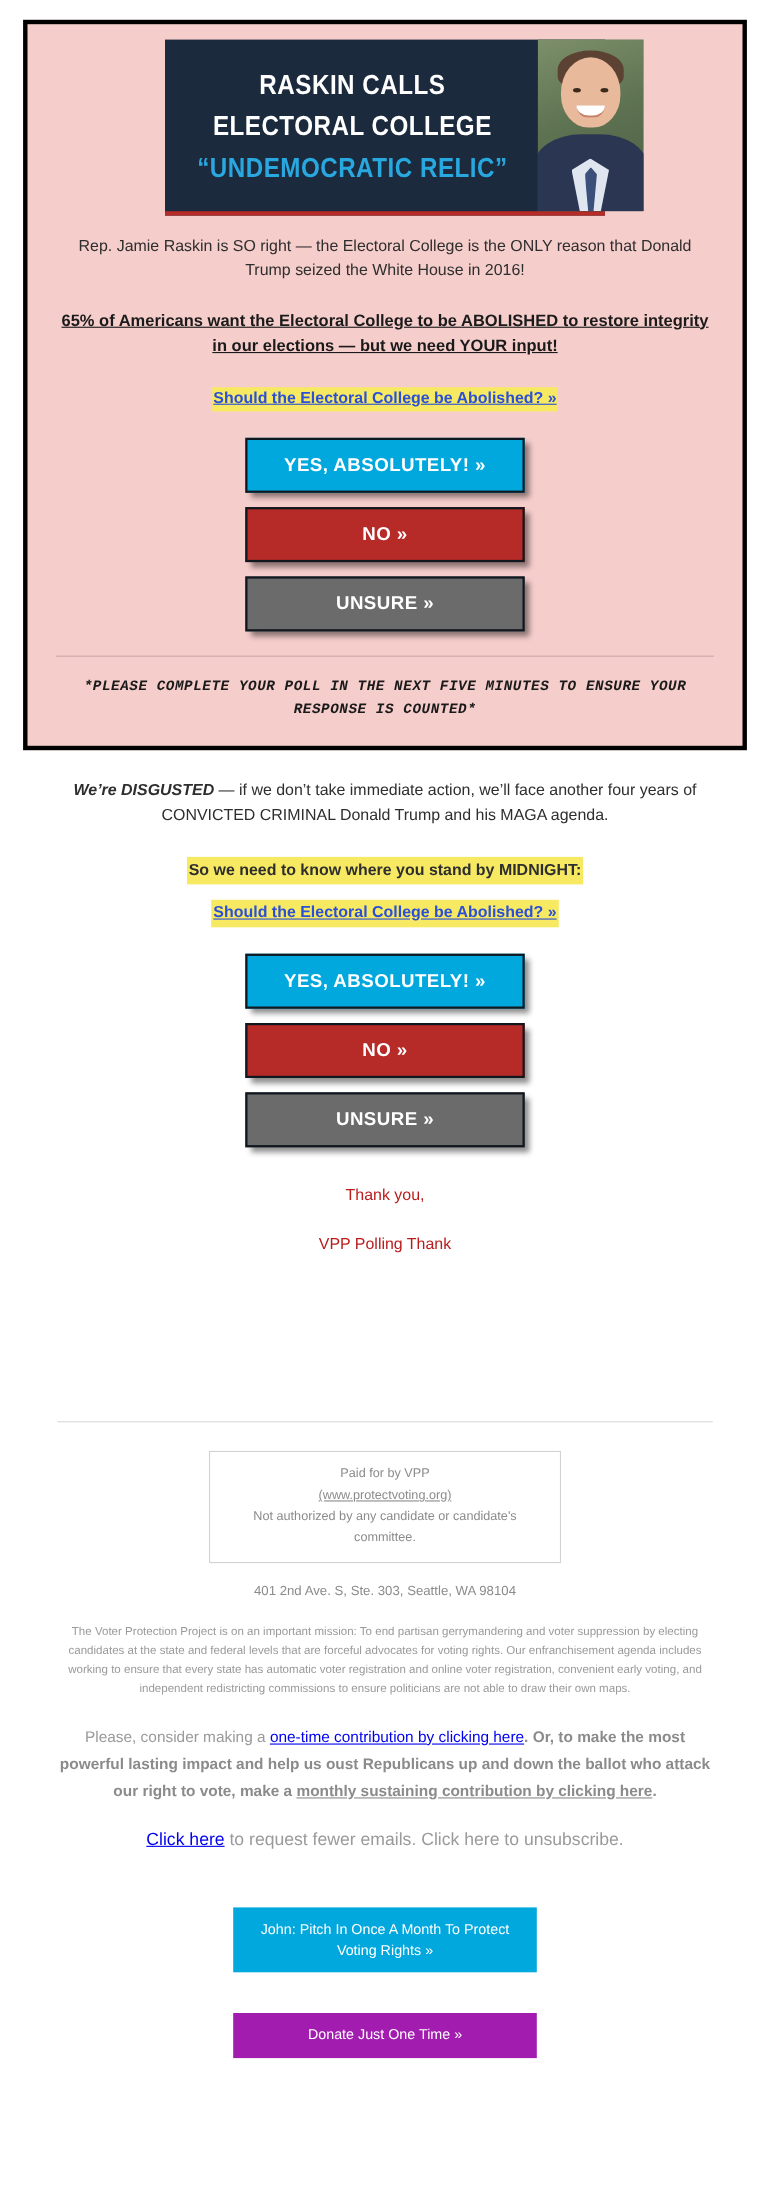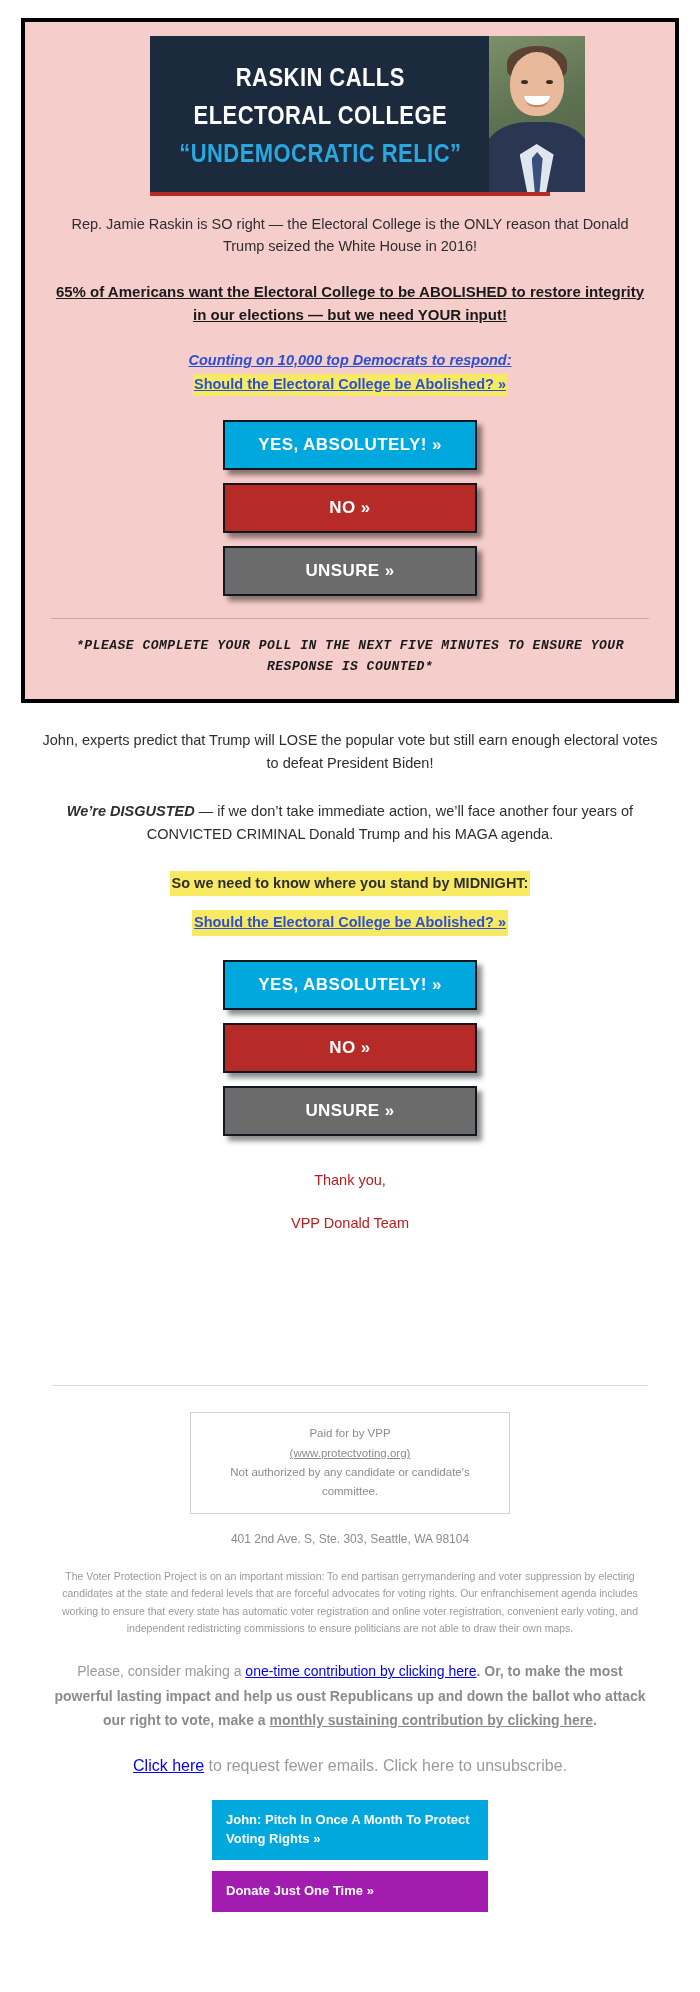--- a/index.html
+++ b/index.html
@@ -360,27 +360,28 @@
     margin: 22px 0 0 0;
     display: flex;
     flex-direction: column;
     align-items: center;
     gap: 11px;
   }
   .footer-btn {
     width: 276px;
     box-sizing: border-box;
     padding: 11px 14px;
-    text-align: left;
+    text-align: center;
     color: #ffffff;
-    font-weight: bold;
+    font-weight: normal;
     font-size: 13px;
     line-height: 1.45;
     cursor: pointer;
     user-select: none;
+    margin-top: 26px;
   }
   .footer-btn.primary { background: #00a8de; }
   .footer-btn.secondary { background: #a21caf; }
 </style>
 </head>
 <body>
 
 <div class="email-wrap">
 
   <div class="hero-card">
@@ -402,55 +403,53 @@
         <div class="photo-eye r"></div>
         <div class="photo-smile"></div>
       </div>
     </div>
 
     <p class="hero-para">Rep. Jamie Raskin is SO right — the Electoral College is the ONLY reason that Donald Trump seized the White House in 2016!</p>
 
     <p class="hero-bold-underline">65% of Americans want the Electoral College to be ABOLISHED to restore integrity in our elections — but we need YOUR input!</p>
 
     <div class="hero-link-block">
-      <a class="hero-link-italic" href="#">Counting on 10,000 top Democrats to respond:</a>
       <a class="hero-link-highlight" href="#">Should the Electoral College be Abolished? »</a>
     </div>
 
     <div class="btn-stack">
       <div class="poll-btn yes">YES, ABSOLUTELY! »</div>
       <div class="poll-btn no">NO »</div>
       <div class="poll-btn unsure">UNSURE »</div>
     </div>
 
     <hr class="hero-rule">
 
     <p class="hero-mono">*PLEASE COMPLETE YOUR POLL IN THE NEXT FIVE MINUTES TO ENSURE YOUR RESPONSE IS COUNTED*</p>
   </div>
 
   <div class="body-section">
 
-    <p class="body-para">John, experts predict that Trump will LOSE the popular vote but still earn enough electoral votes to defeat President Biden!</p>
 
     <p class="body-para"><span class="em-bold-italic">We’re DISGUSTED</span><span> — if we don’t take immediate action, we’ll face another four years of CONVICTED CRIMINAL Donald Trump and his MAGA agenda.</span></p>
 
     <div class="mid-highlight-block">
       <span class="mid-highlight">So we need to know where you stand by MIDNIGHT:</span>
       <br>
       <a class="mid-link-highlight" href="#">Should the Electoral College be Abolished? »</a>
     </div>
 
     <div class="btn-stack">
       <div class="poll-btn yes">YES, ABSOLUTELY! »</div>
       <div class="poll-btn no">NO »</div>
       <div class="poll-btn unsure">UNSURE »</div>
     </div>
 
     <p class="signoff">Thank you,</p>
-    <p class="signoff second">VPP Donald Team</p>
+    <p class="signoff second">VPP Polling Thank</p>
   </div>
 
   <div class="footer">
     <hr class="footer-rule">
 
     <div class="paidfor-box">
       <div class="paidfor-line">Paid for by VPP</div>
       <a class="paidfor-link" href="#">(www.protectvoting.org)</a>
       <div class="paidfor-line">Not authorized by any candidate or candidate's committee.</div>
     </div>

